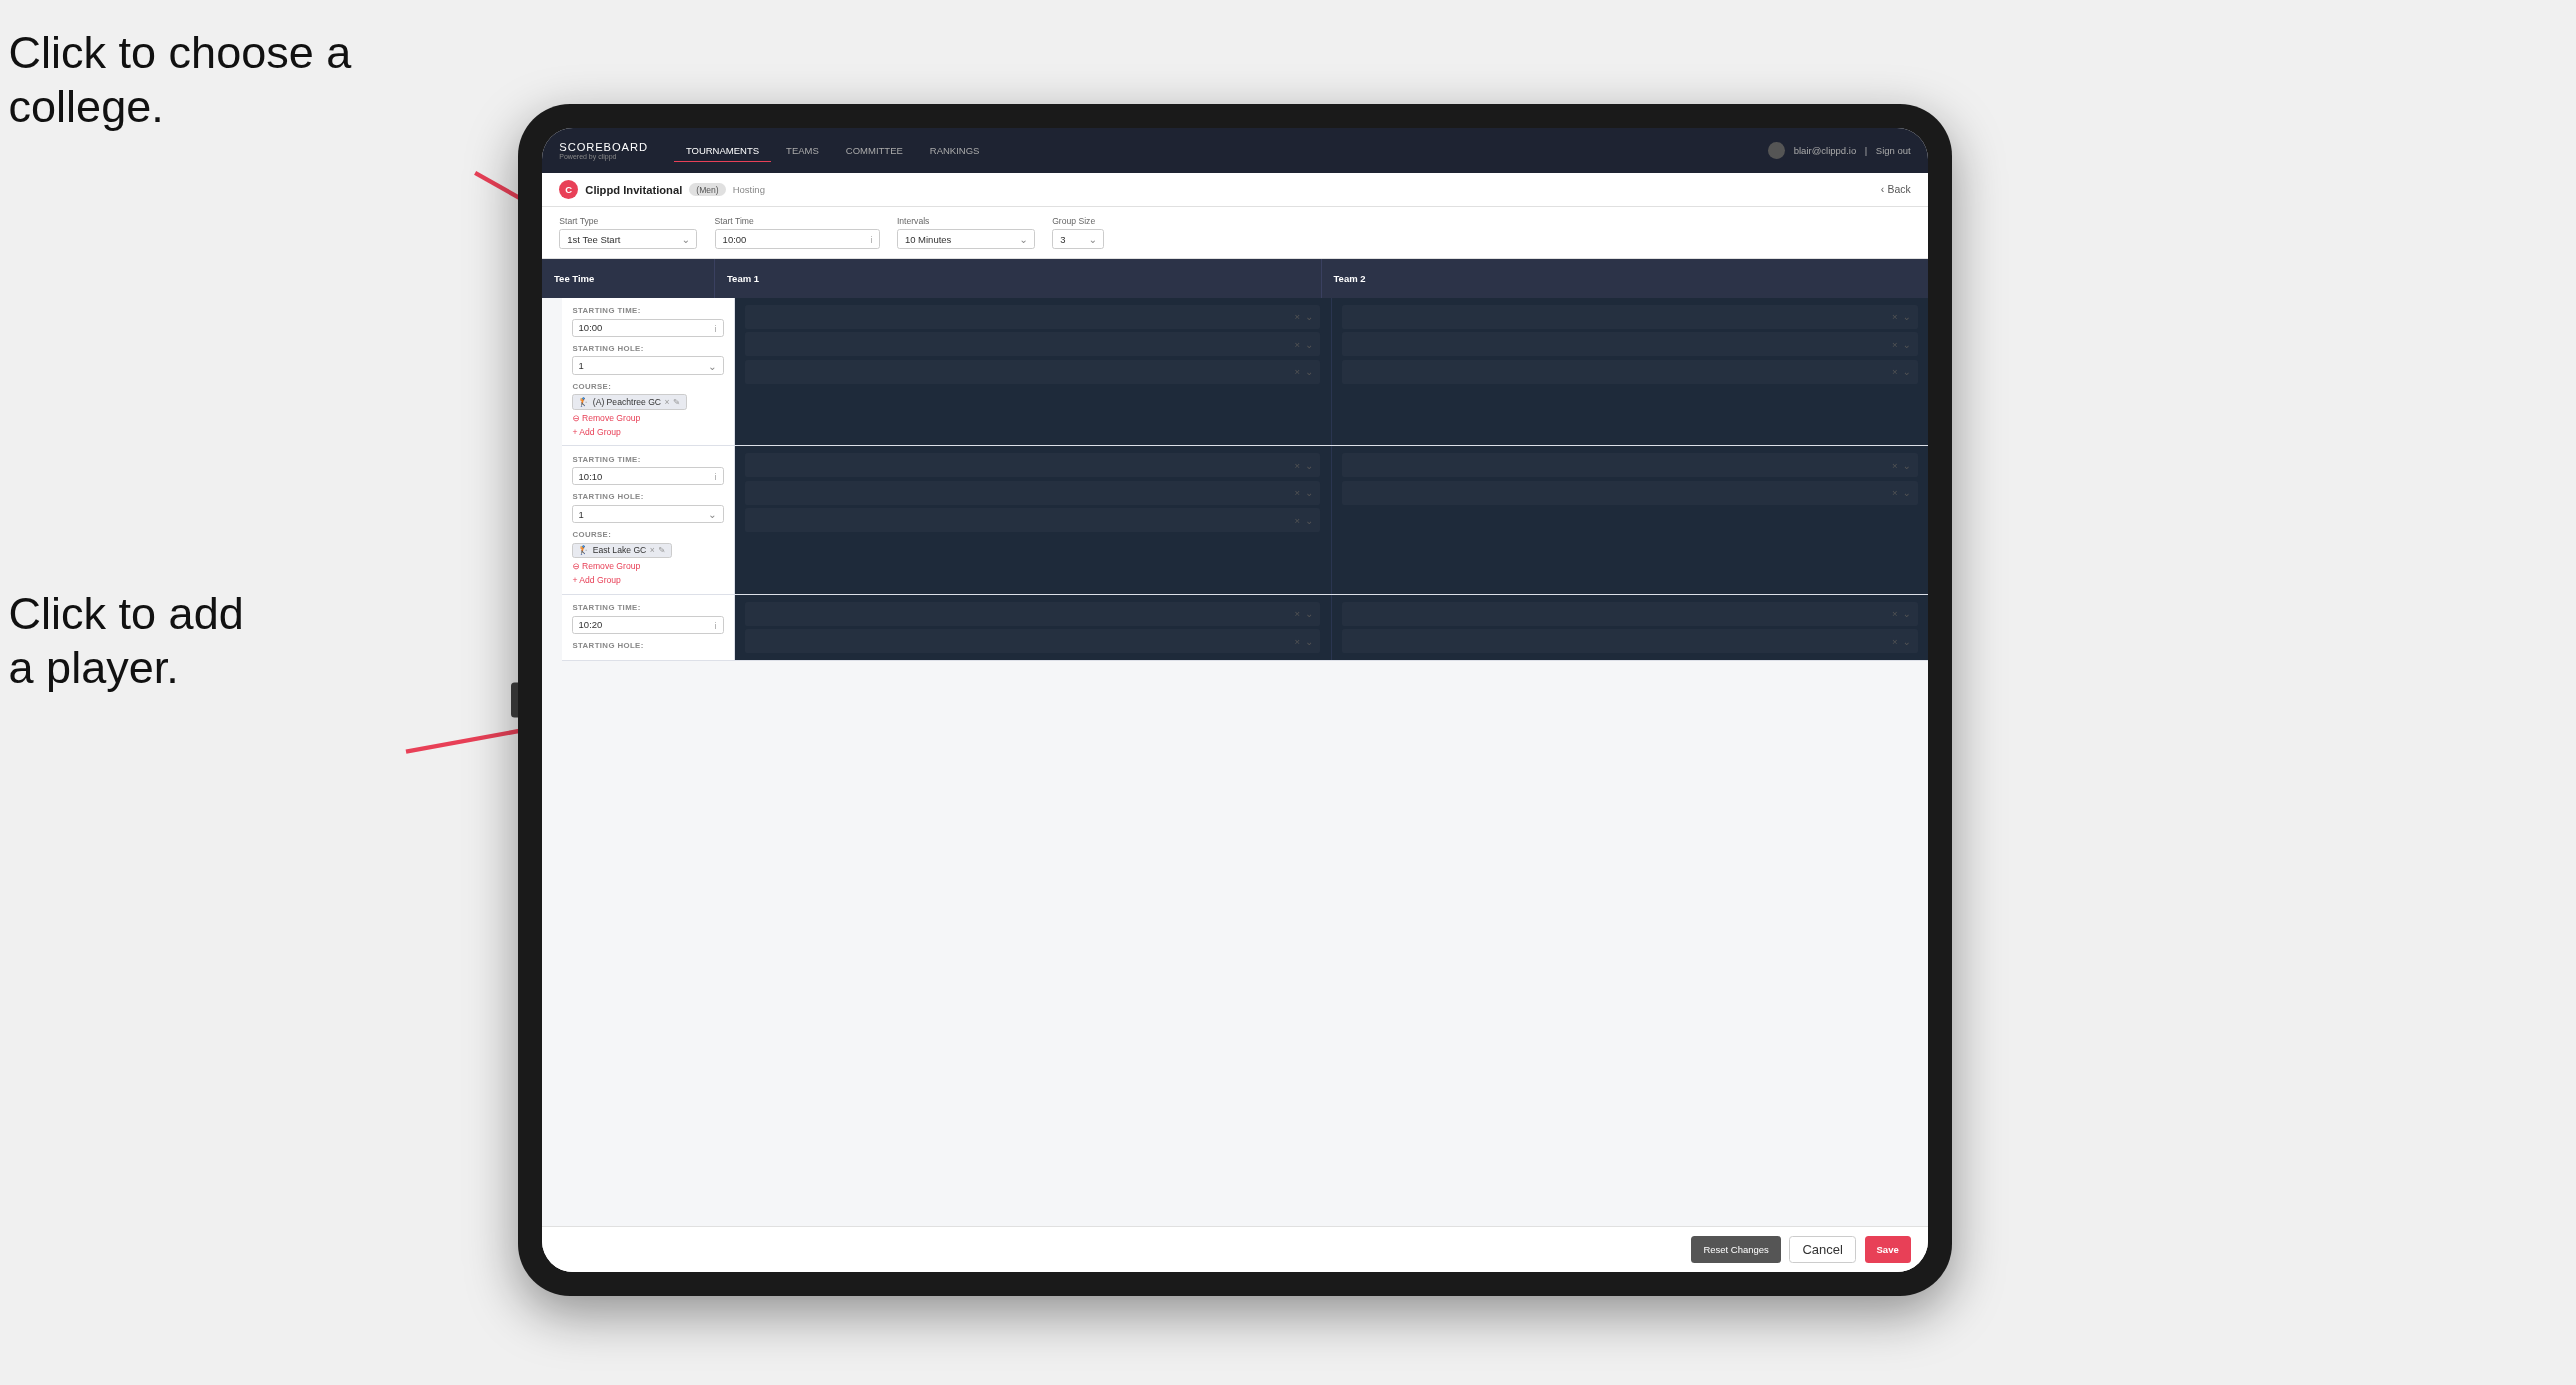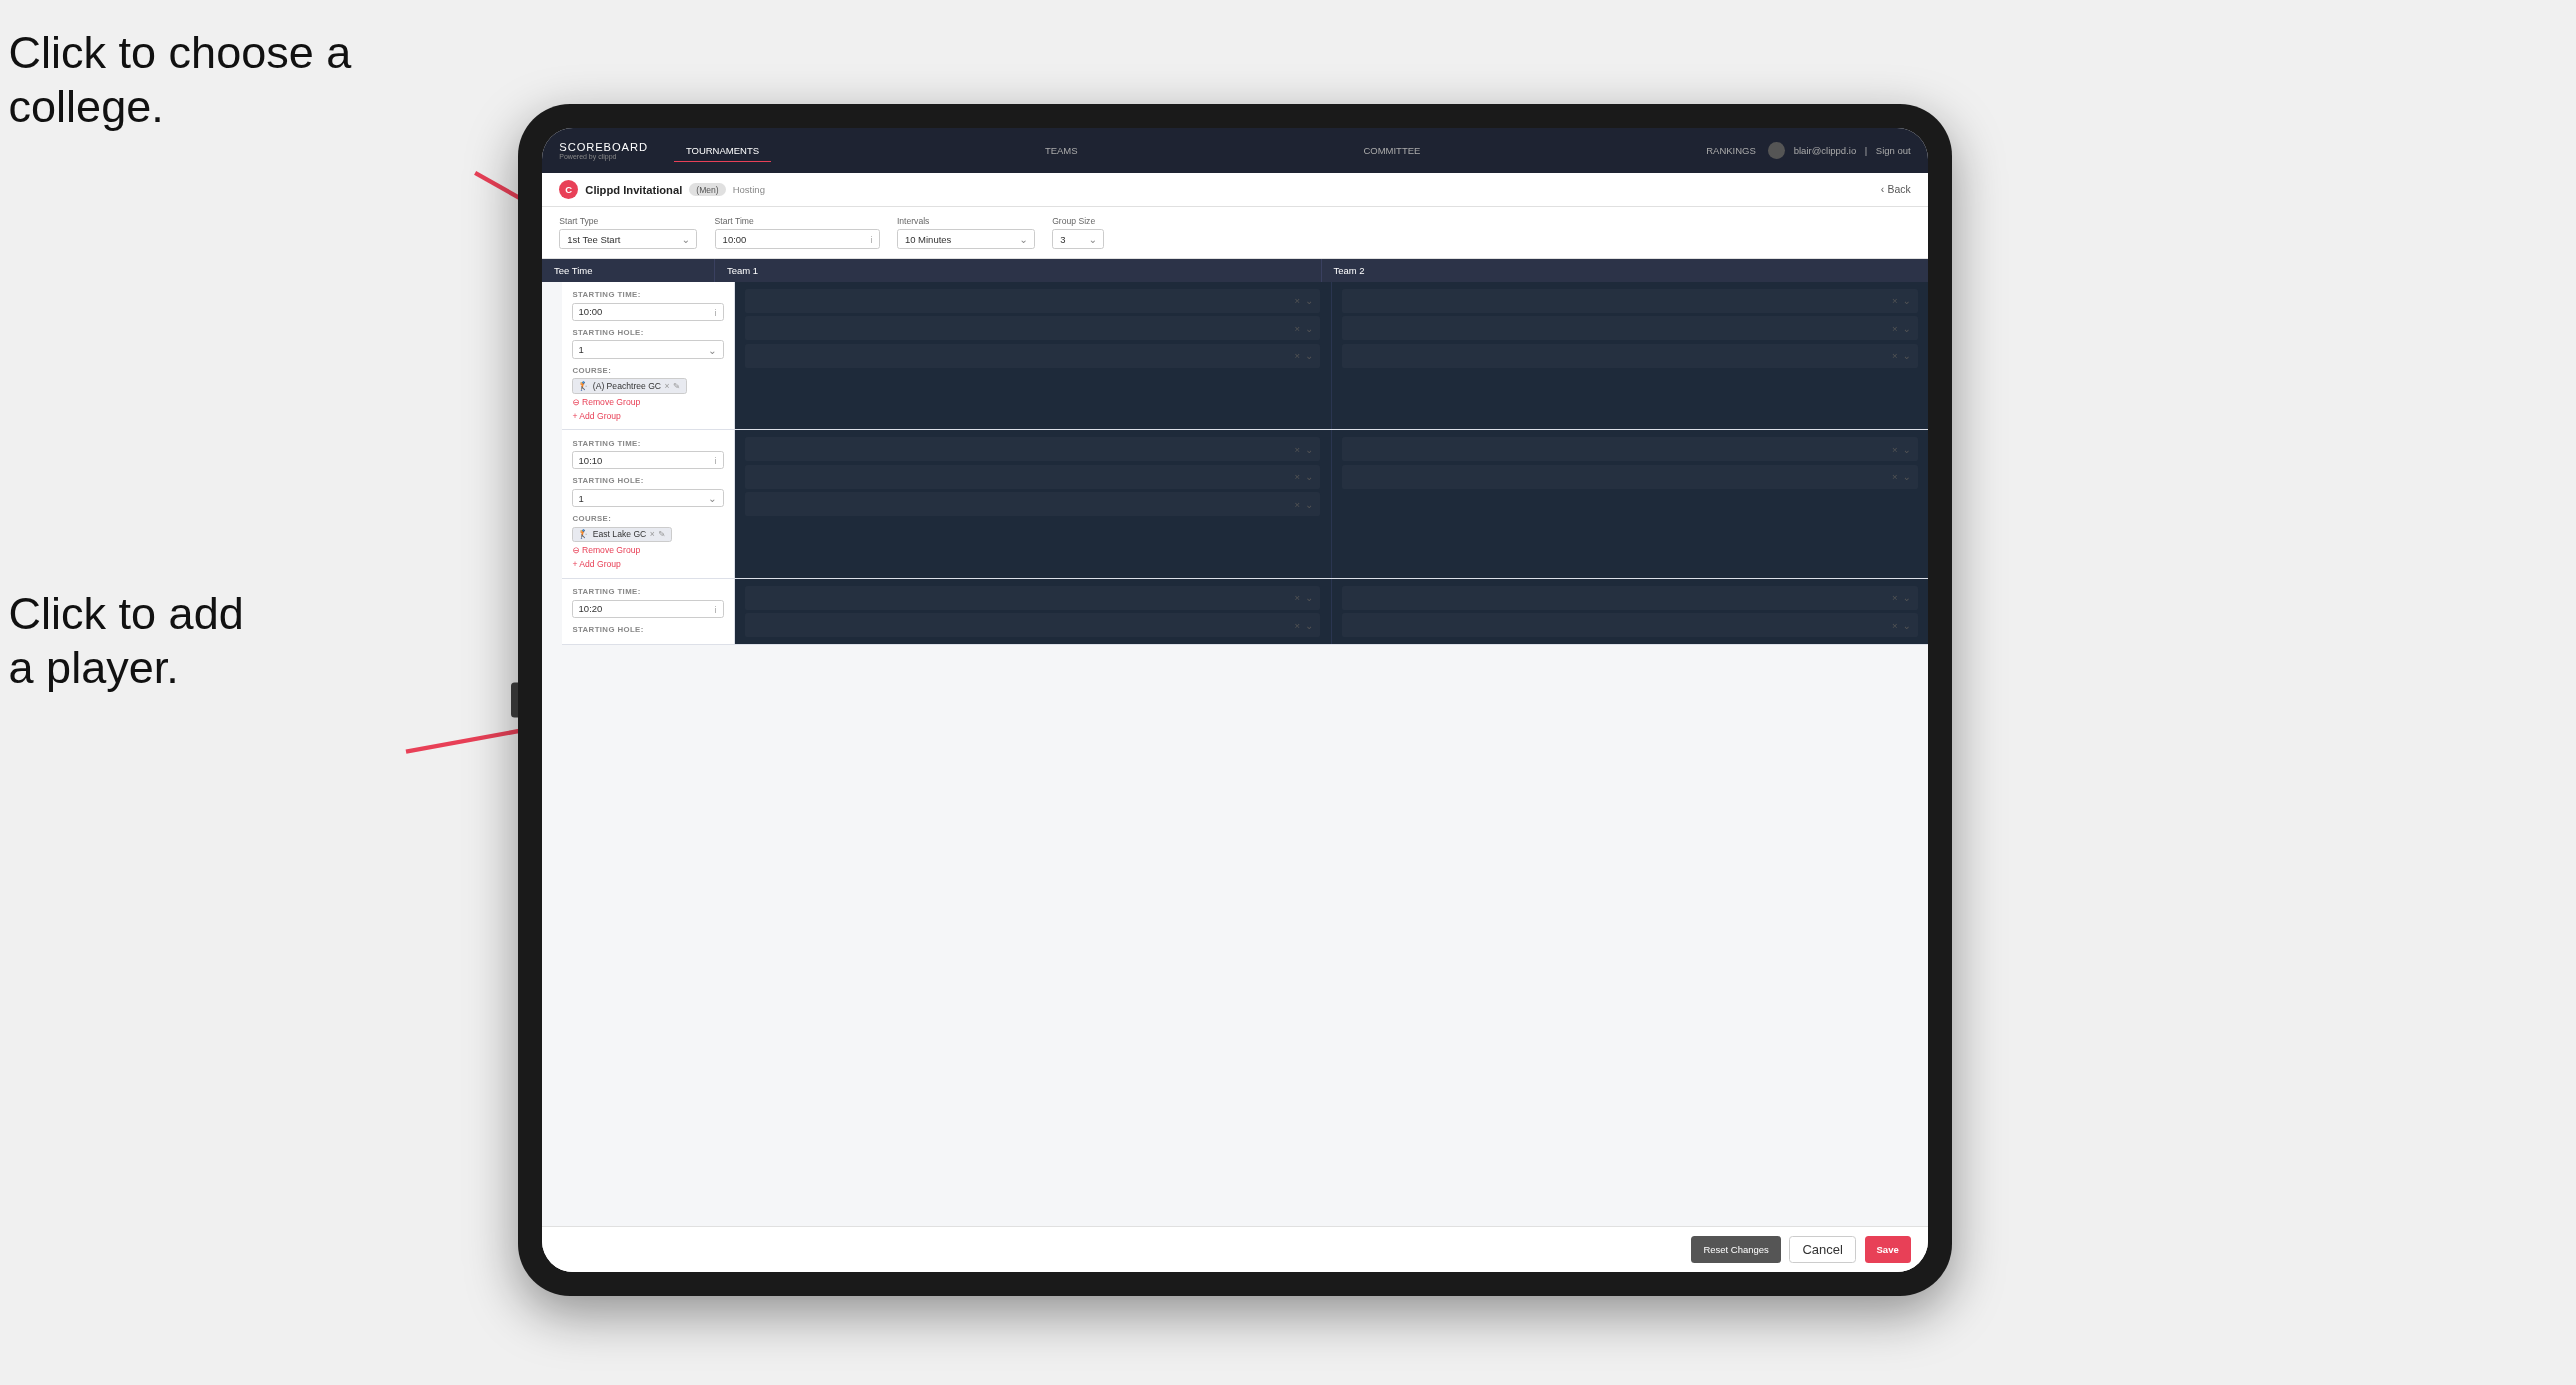--- a/index.html
+++ b/index.html
@@ -80,21 +80,20 @@
 
     .logo-sub {
       color: #888;
       font-size: 7px;
     }
 
     .nav-links {
       display: flex;
       gap: 3px;
       flex: 1;
-      justify-content: space-between;
     }
 
     .nav-link {
       color: #aaa;
       font-size: 9.5px;
       padding: 5.2px 12px;
       cursor: pointer;
       text-decoration: none;
       border-bottom: 1.7px solid transparent;
     }
@@ -269,24 +268,24 @@
     .table-header {
       display: grid;
       grid-template-columns: 173px 1fr 1fr;
       background: #2c3348;
       position: sticky;
       top: 0;
       z-index: 10;
     }
 
     .th-cell {
-      padding: 6px 12px;
+      padding: 14px 12px;
       font-size: 9.5px;
       color: #fff;
-      font-weight: 400;
+      font-weight: 700;
       border-right: 0.9px solid #3a4060;
     }
 
     .th-cell:last-child { border-right: none; }
 
     
     .schedule-row {
       display: grid;
       grid-template-columns: 173px 1fr 1fr;
       border-bottom: 0.9px solid #dde0e8;

